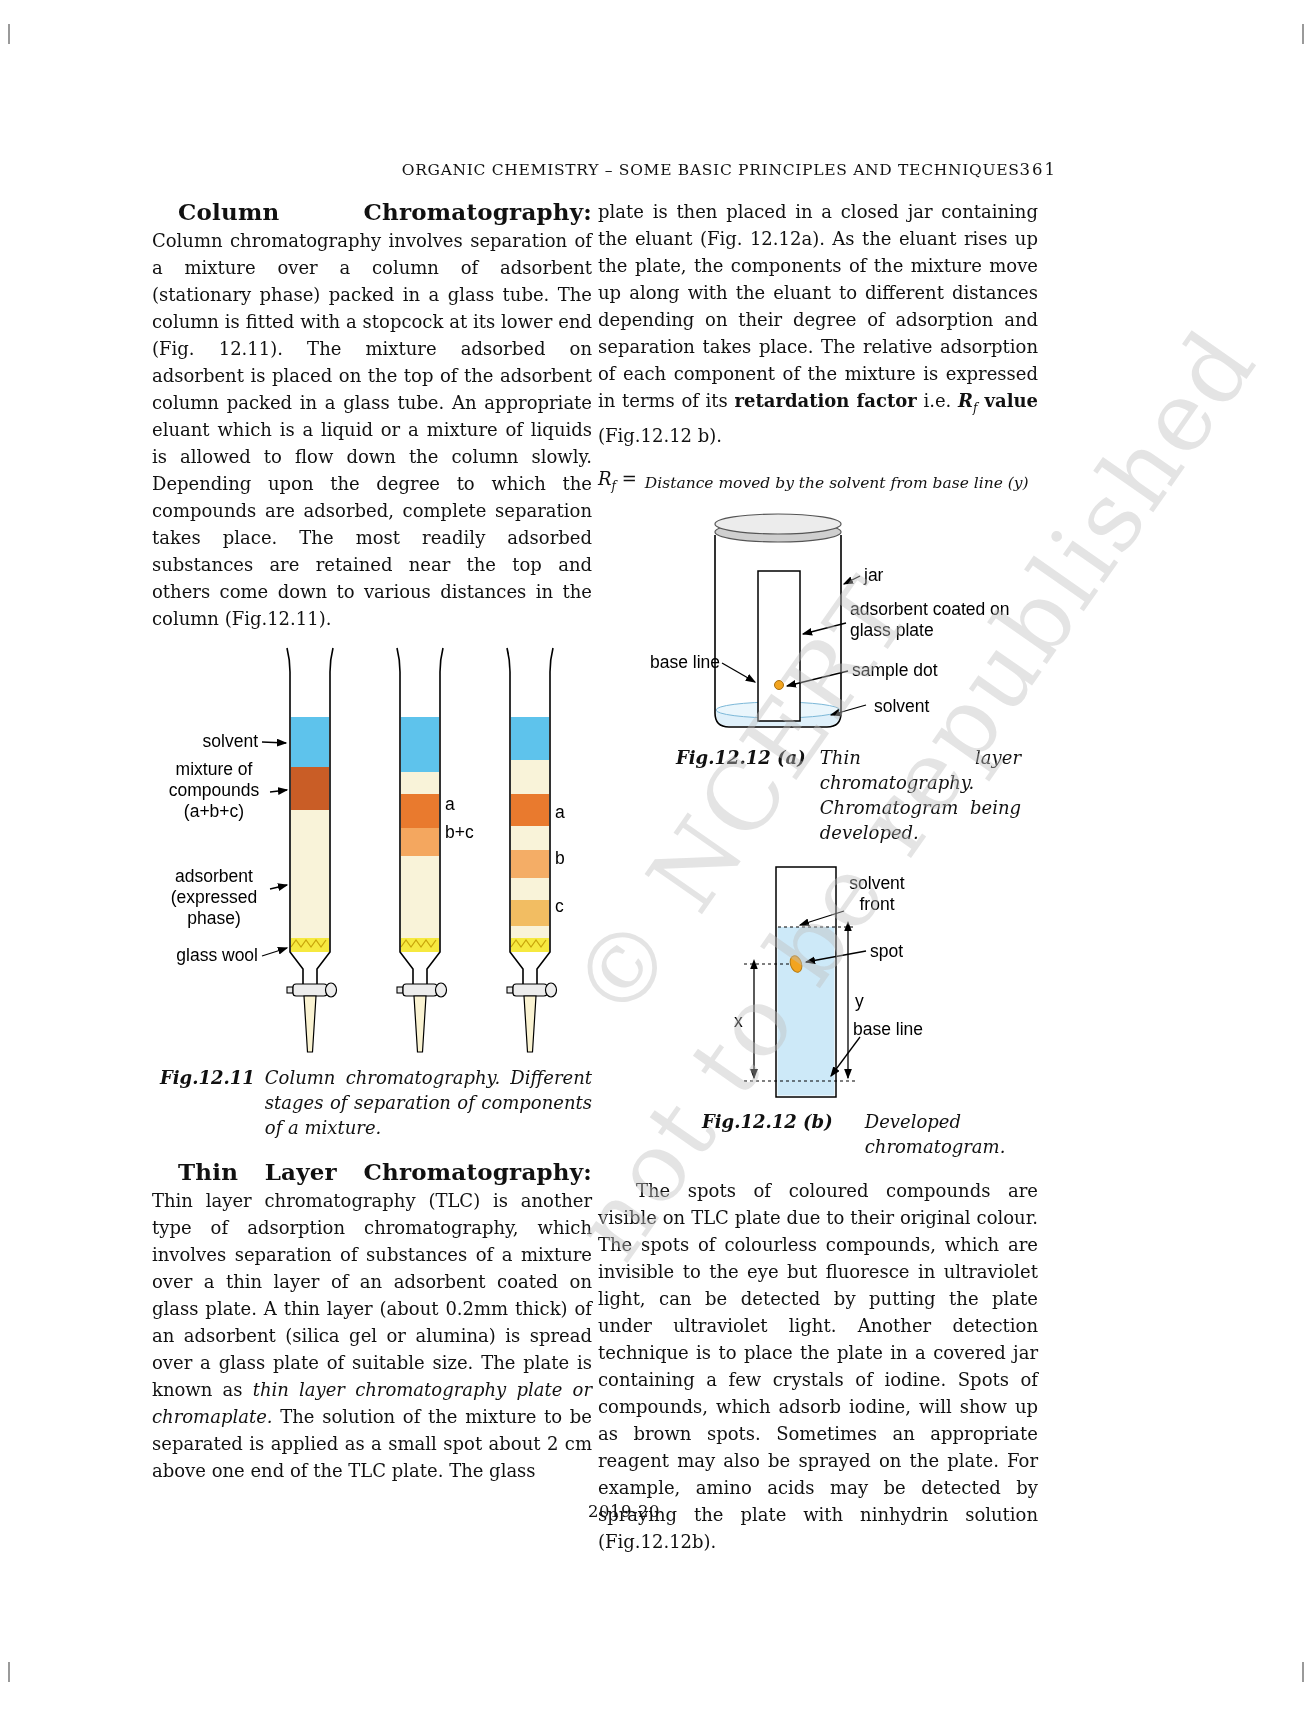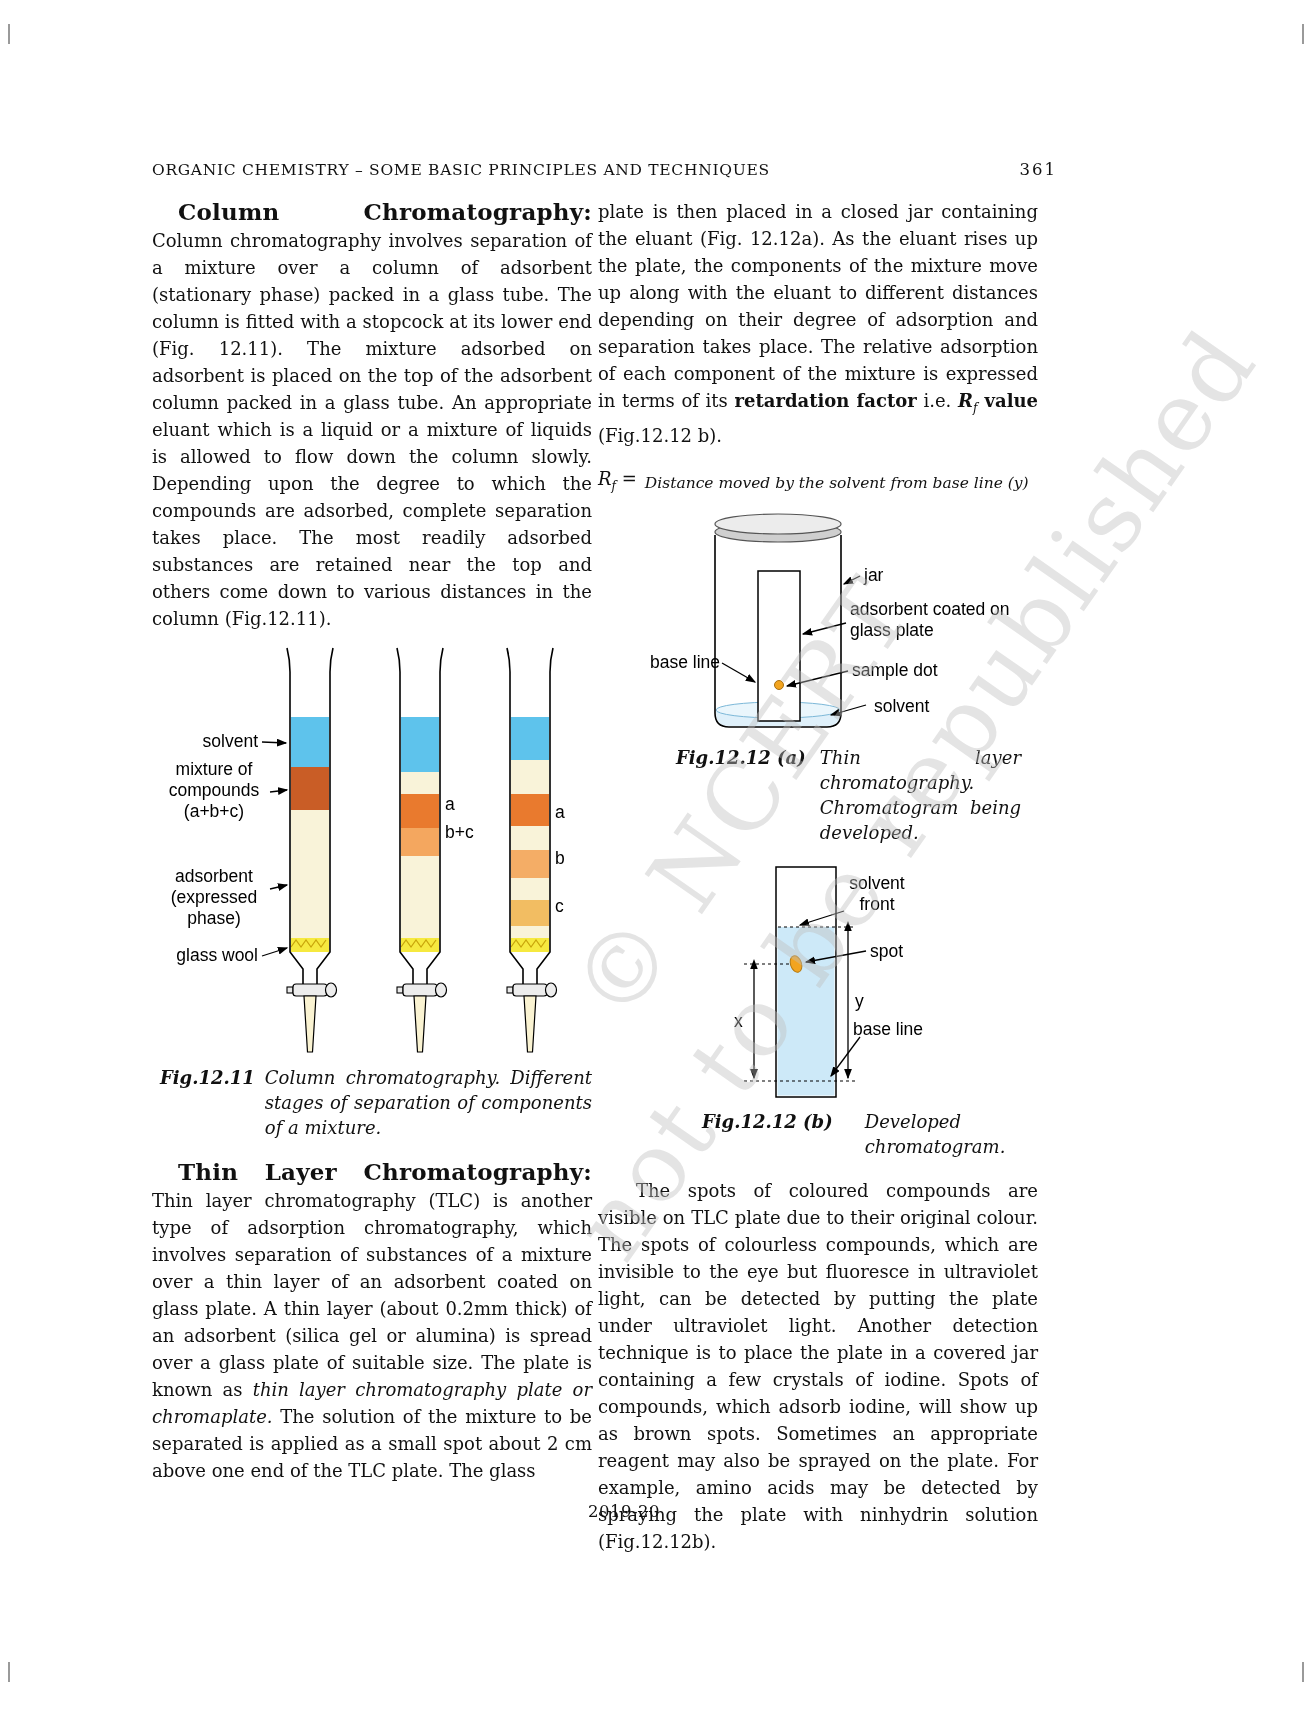--- a/index.html
+++ b/index.html
@@ -5,21 +5,21 @@
   html,body { margin:0; padding:0; background:#e8e8e8; }
   .page {
     position:relative; width:1312px; height:1709px; margin:0 auto;
     background:#ffffff; overflow:hidden;
     font-family:"DejaVu Serif", serif; color:#111;
   }
   .crop-mark { position:absolute; width:2px; height:20px; background:#9a9a9a; }
 
   .page-header {
     position:absolute; left:152px; top:160px; width:905px;
-    display:flex; justify-content:space-between; align-items:baseline;
+    display:flex; justify-content:flex-end; align-items:baseline;
   }
   .header-title { font-size:15.5px; letter-spacing:0.7px; }
   .header-page-num { font-size:16.5px; letter-spacing:2px; }
 
   .col { position:absolute; width:440px; text-align:justify; font-size:18px; line-height:27px; }
   .col-left  { left:152px; top:198px; }
   .col-right { left:598px; top:198px; }
 
   .para { margin:0; }
   .run-heading { font-weight:bold; font-size:23px; letter-spacing:0.2px;margin-left:26px; }

